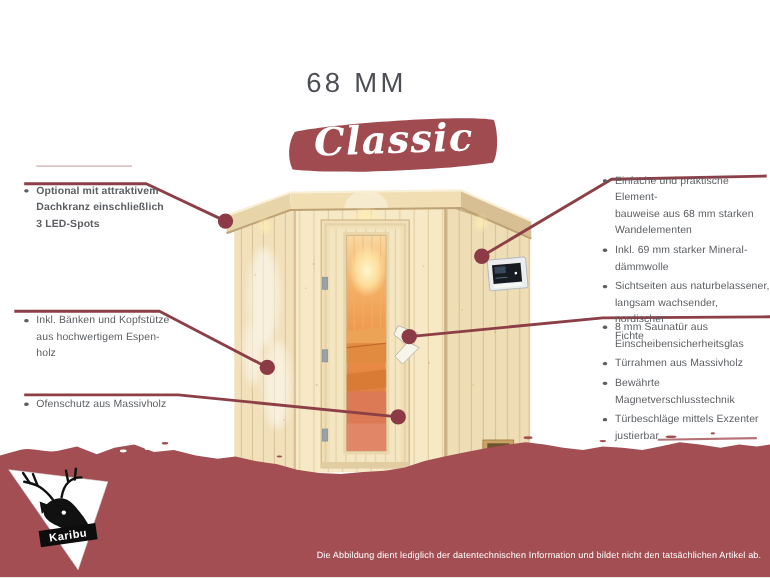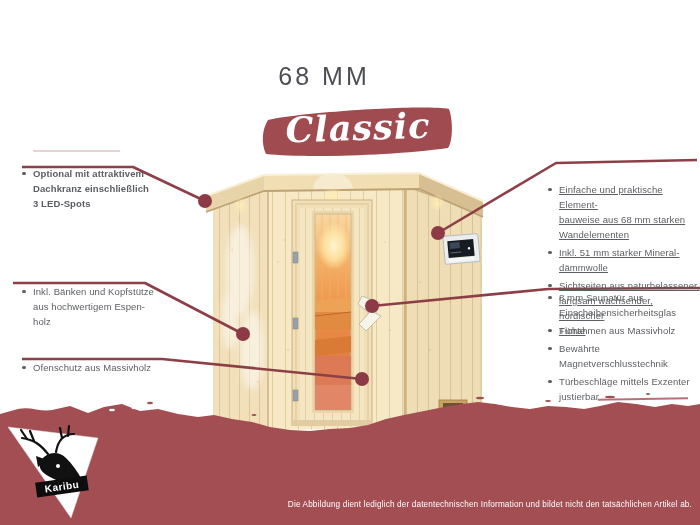--- a/index.html
+++ b/index.html
@@ -253,26 +253,26 @@
 aus hochwertigem Espen-
 holz</li>
     </ul>
   </div>
   <div class="feature" style="left:20px; top:360px; width:160px;">
     <ul>
       <li>Ofenschutz aus Massivholz</li>
     </ul>
   </div>
 
-  <div class="feature" style="left:546px; top:182px; width:154px;text-decoration:underline;">
+  <div class="feature" style="left:546px; top:157px; width:154px;">
     <ul>
       <li>Einfache und praktische Element-
 bauweise aus 68 mm starken
 Wandelementen</li>
-      <li>Inkl. 51 mm starker Mineral-
+      <li>Inkl. 69 mm starker Mineral-
 dämmwolle</li>
       <li>Sichtseiten aus naturbelassener,
 langsam wachsender, nordischer
 Fichte</li>
     </ul>
   </div>
   <div class="feature" style="left:546px; top:290px; width:156px;">
     <ul>
       <li>8 mm Saunatür aus
 Einscheibensicherheitsglas</li>

